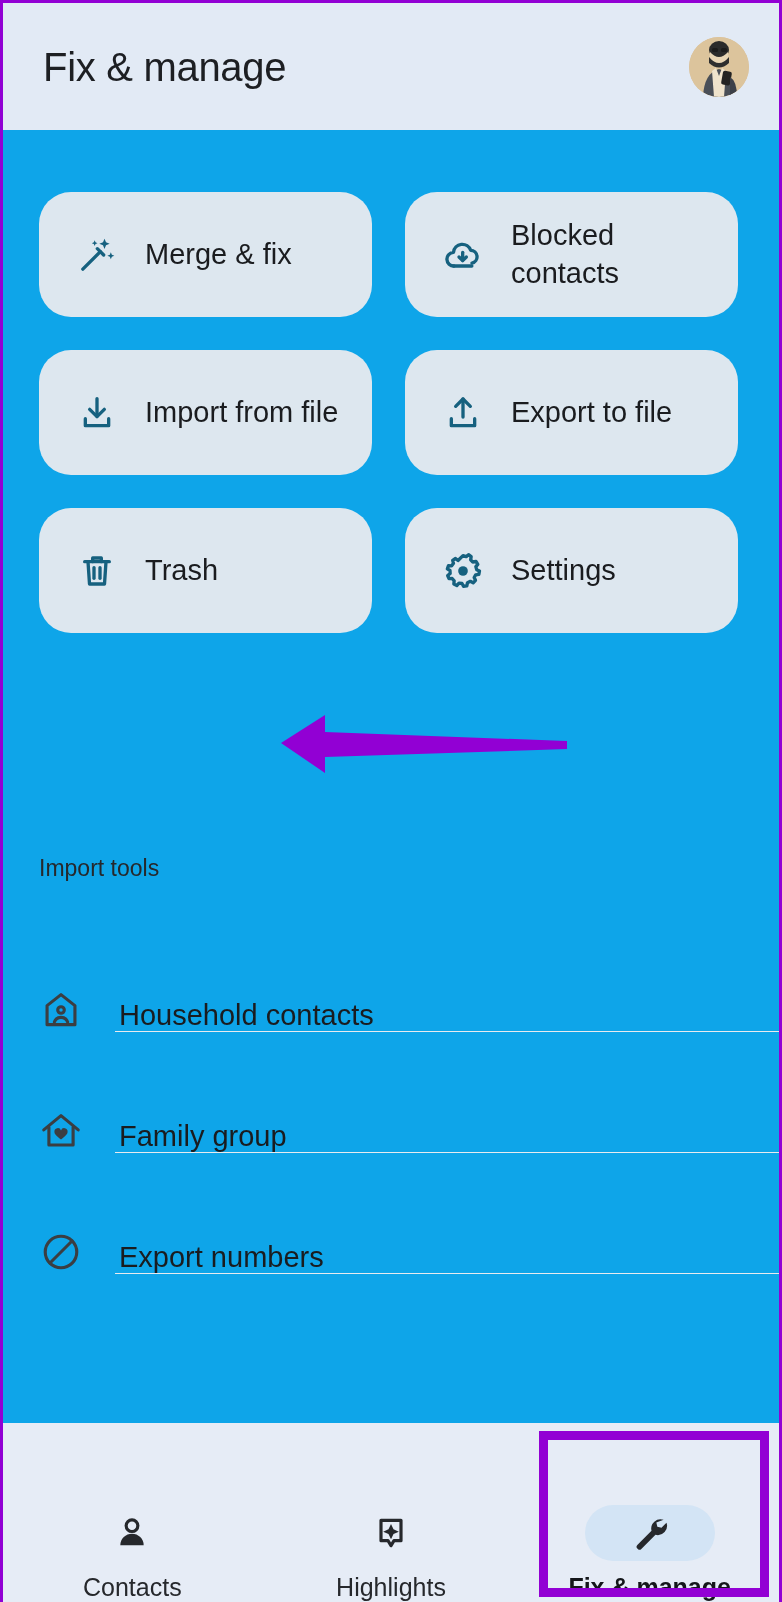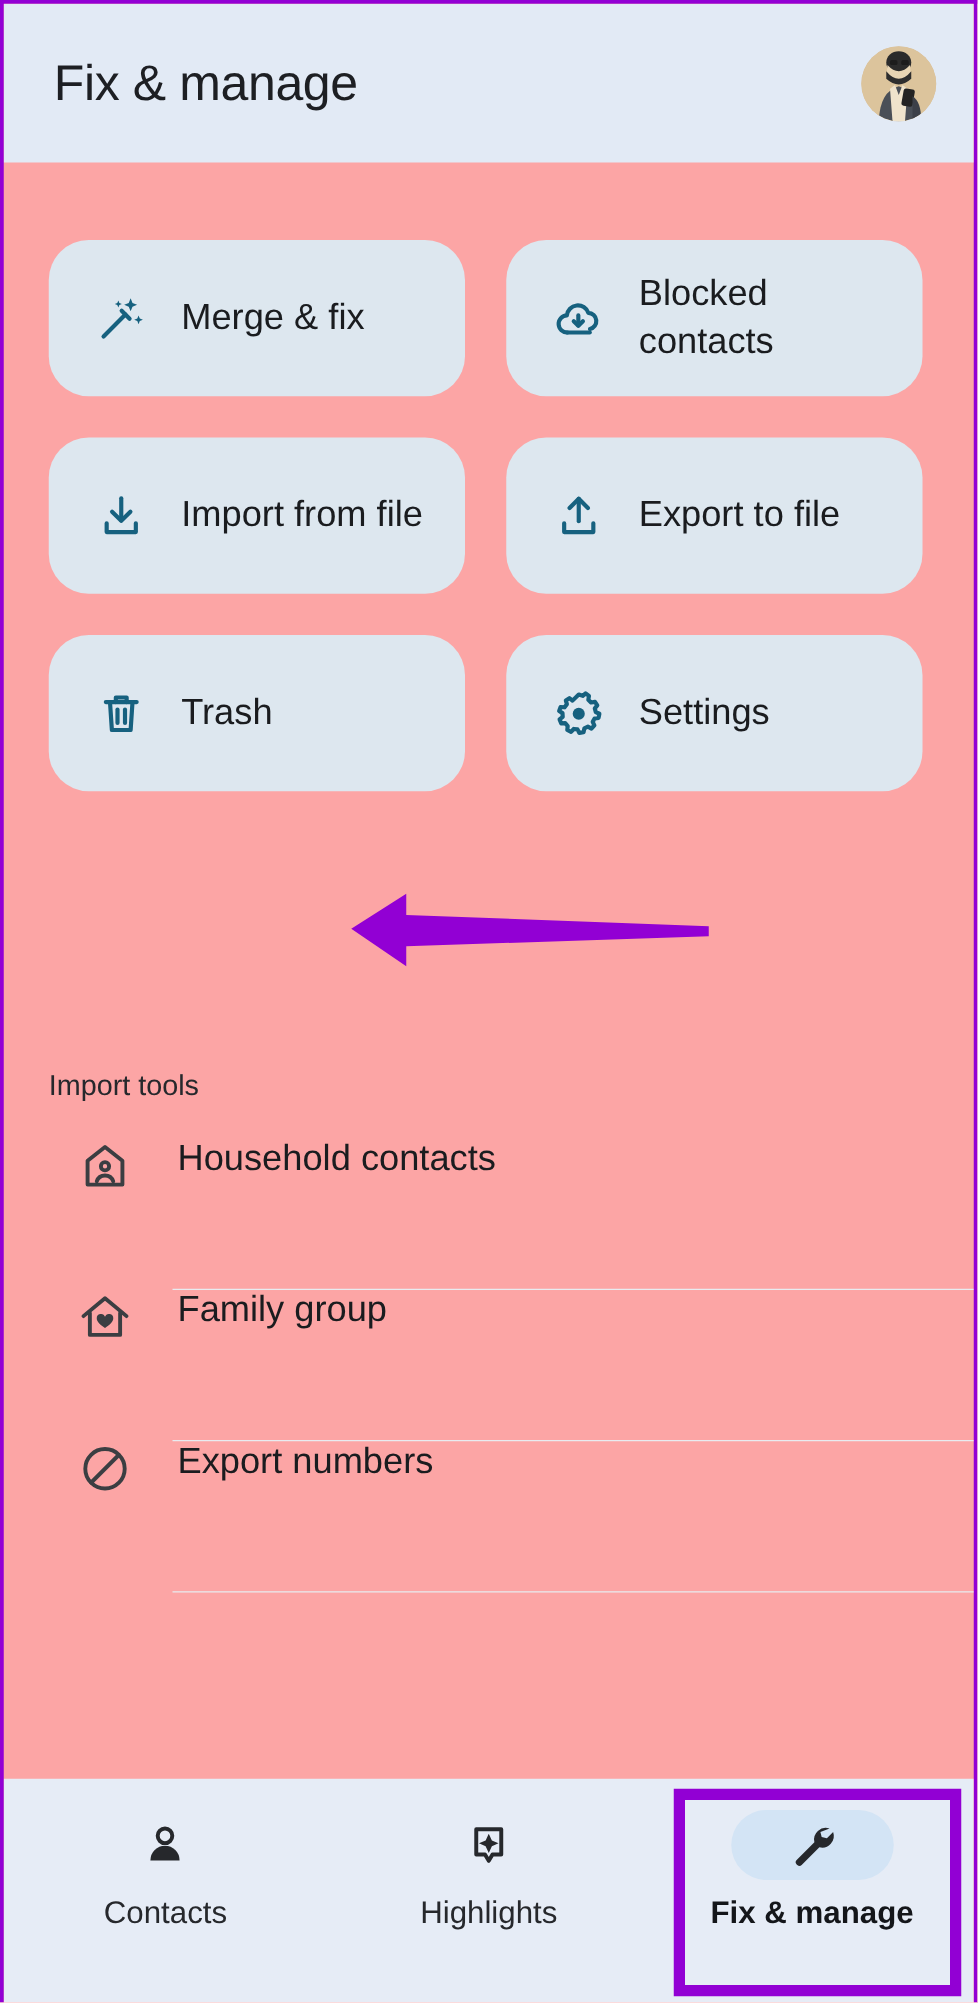--- a/index.html
+++ b/index.html
@@ -8,21 +8,21 @@
     margin: 0; padding: 0;
     width: 782px; height: 1602px;
     font-family: "Liberation Sans", sans-serif;
     background: #ffffff;
     overflow: hidden;
   }
   #screen {
     position: relative;
     width: 782px;
     height: 1602px;
-    background: #fca5a5;
+    background: #0ea5e9;
     border-left: 3px solid #9200d4;
     border-right: 3px solid #9200d4;
     border-top: 3px solid #9200d4;
     overflow: hidden;
   }
 
   
   .app-header {
     position: absolute;
     top: 0; left: 0;
@@ -96,25 +96,24 @@
     color: #26282c;
   }
   .tool-list {
     position: absolute;
     top: 908px;
     left: 0;
     width: 776px;
   }
   .tool-row {
     display: flex;
-    align-items: flex-start;
+    align-items: flex-end;
     height: 121px;
     padding-left: 36px;
     position: relative;
-    margin-left: 23px;
   }
   .tool-row::after {
     content: "";
     position: absolute;
     left: 112px; right: 0; bottom: 0;
     height: 1px;
     background: #e8ebf0;
   }
   .tool-icon {
     width: 44px; height: 44px;
@@ -130,21 +129,21 @@
   }
 
   
   .bottom-nav {
     position: absolute;
     bottom: 0; left: 0;
     width: 776px;
     height: 179px;
     background: #e6ecf6;
     display: flex;
-    align-items: flex-start;
+    align-items: flex-end;
     padding-top: 25px;
   }
   .nav-item {
     flex: 1 1 0;
     display: flex;
     flex-direction: column;
     align-items: center;
     gap: 12px;
   }
   .nav-pill {

